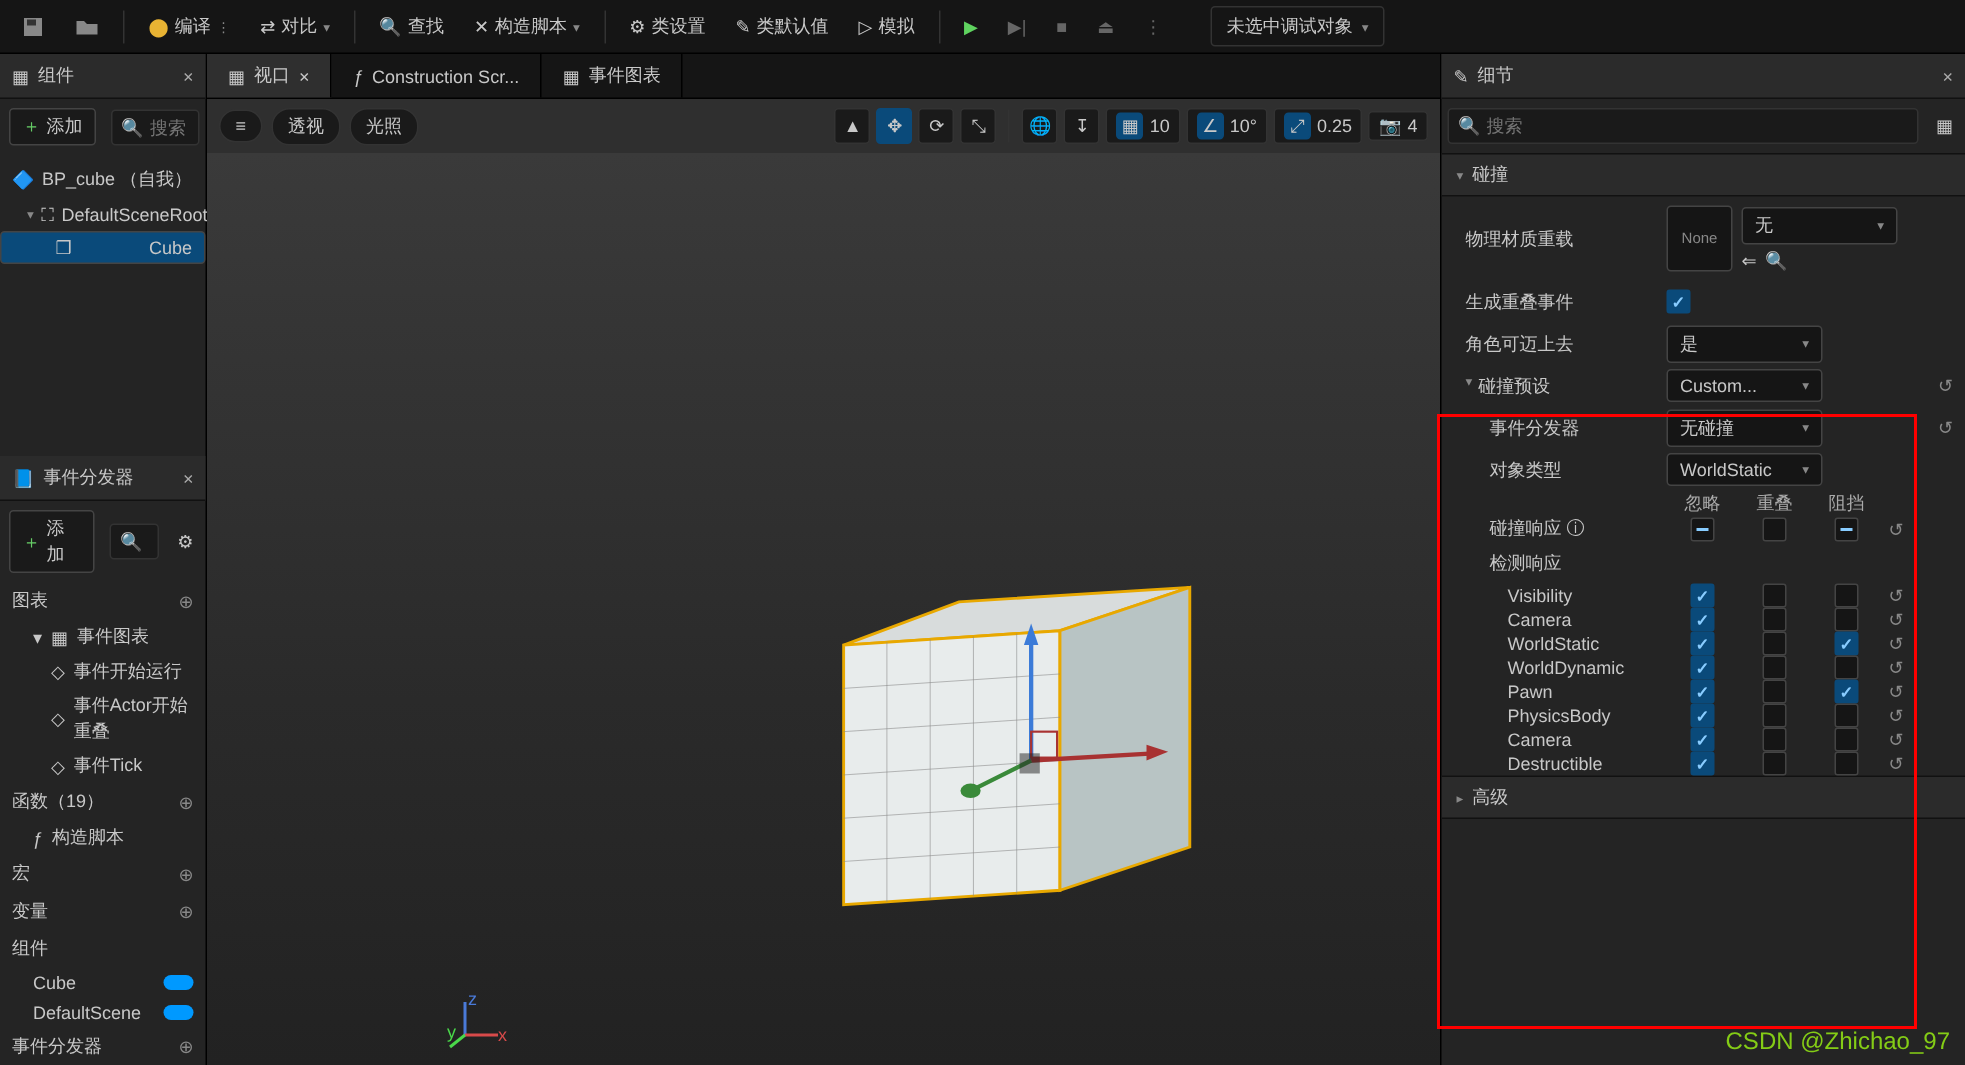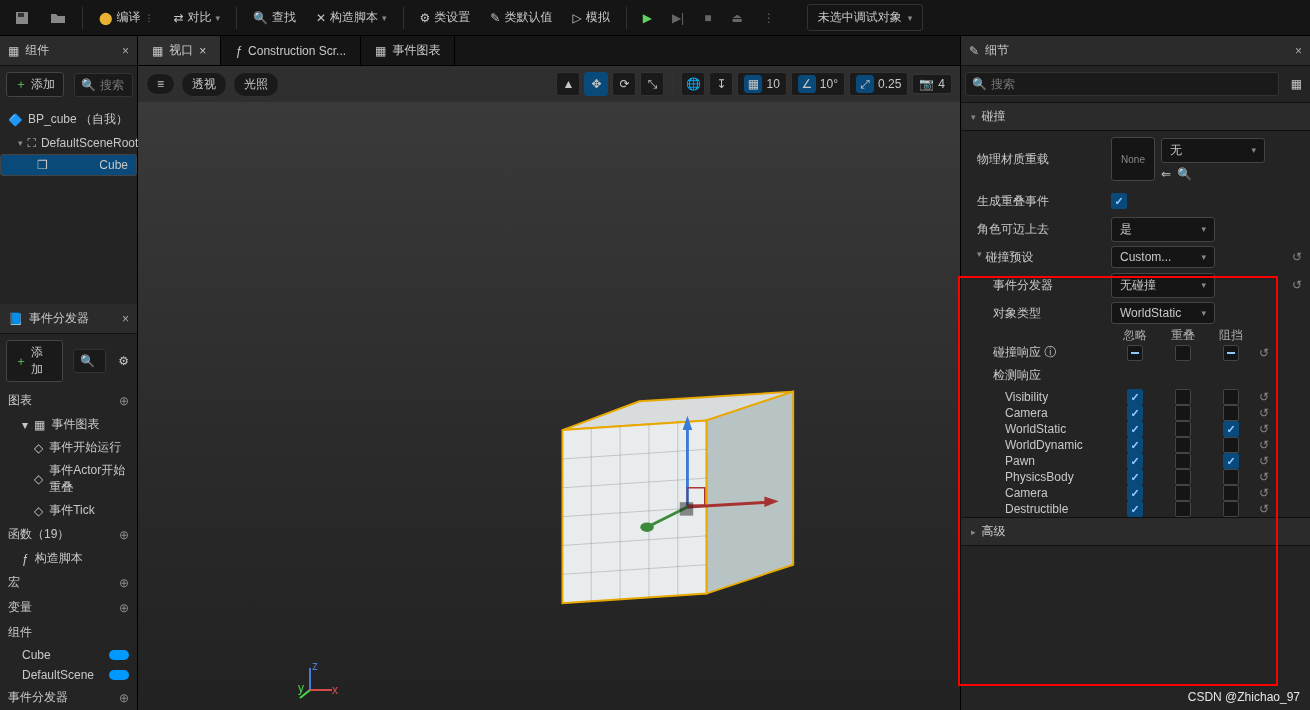--- a/index.html
+++ b/index.html
@@ -59,21 +59,21 @@
 .sel{background:#151515;border:1px solid #444;border-radius:3px;padding:3px 8px;min-width:104px;display:flex;align-items:center;justify-content:space-between;cursor:pointer}
 .cbox{width:16px;height:16px;background:#151515;border:1px solid #444;border-radius:2px;display:flex;align-items:center;justify-content:center;cursor:pointer}
 .cbox.on{background:#0a4a7a;border-color:#0a4a7a}
 .cbox.dash::after{content:"";width:8px;height:2px;background:#8cf}
 .chk{color:#8cf;font-size:11px;font-weight:bold}
 .reset{width:18px;color:#888;text-align:center;cursor:pointer}
 .thumb{width:44px;height:44px;background:#151515;border:1px solid #444;border-radius:3px;display:flex;align-items:center;justify-content:center;color:#888;font-size:10px}
 .respgrid{display:grid;grid-template-columns:150px 48px 48px 48px 20px;align-items:center}
 .respgrid .hd{text-align:center;color:#aaa}
 .highlight{position:absolute;border:2px solid red;pointer-events:none}
-.watermark{position:absolute;right:10px;bottom:6px;color:#e5e5e5;font-size:12px}
+.watermark{position:absolute;right:10px;bottom:6px;color:#84cc16;font-size:16px}
 svg{display:block}
 </style>
 </head>
 <body>
 
 <div class="toolbar">
   <div class="tb-btn">
       <svg class="tb-ico" viewBox="0 0 16 16">
         <rect x="2" y="2" width="12" height="12" fill="#888"></rect>
         <rect x="4" y="3" width="6" height="4" fill="#333"></rect>

